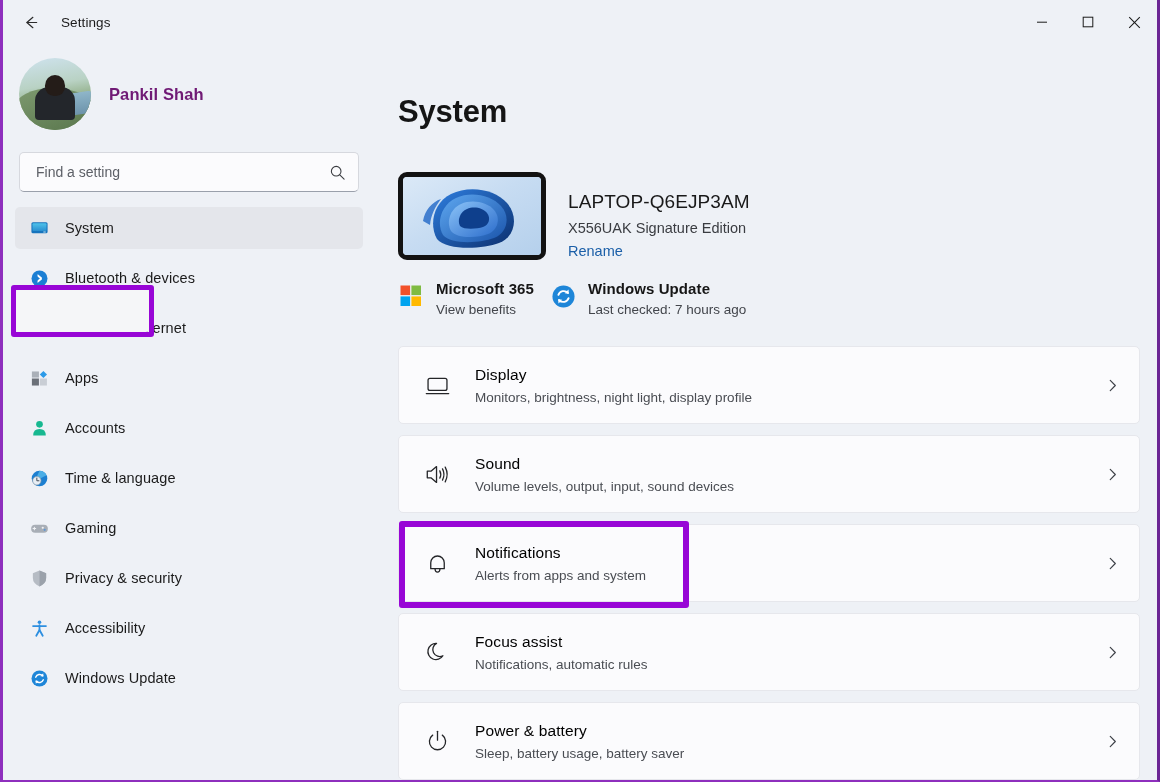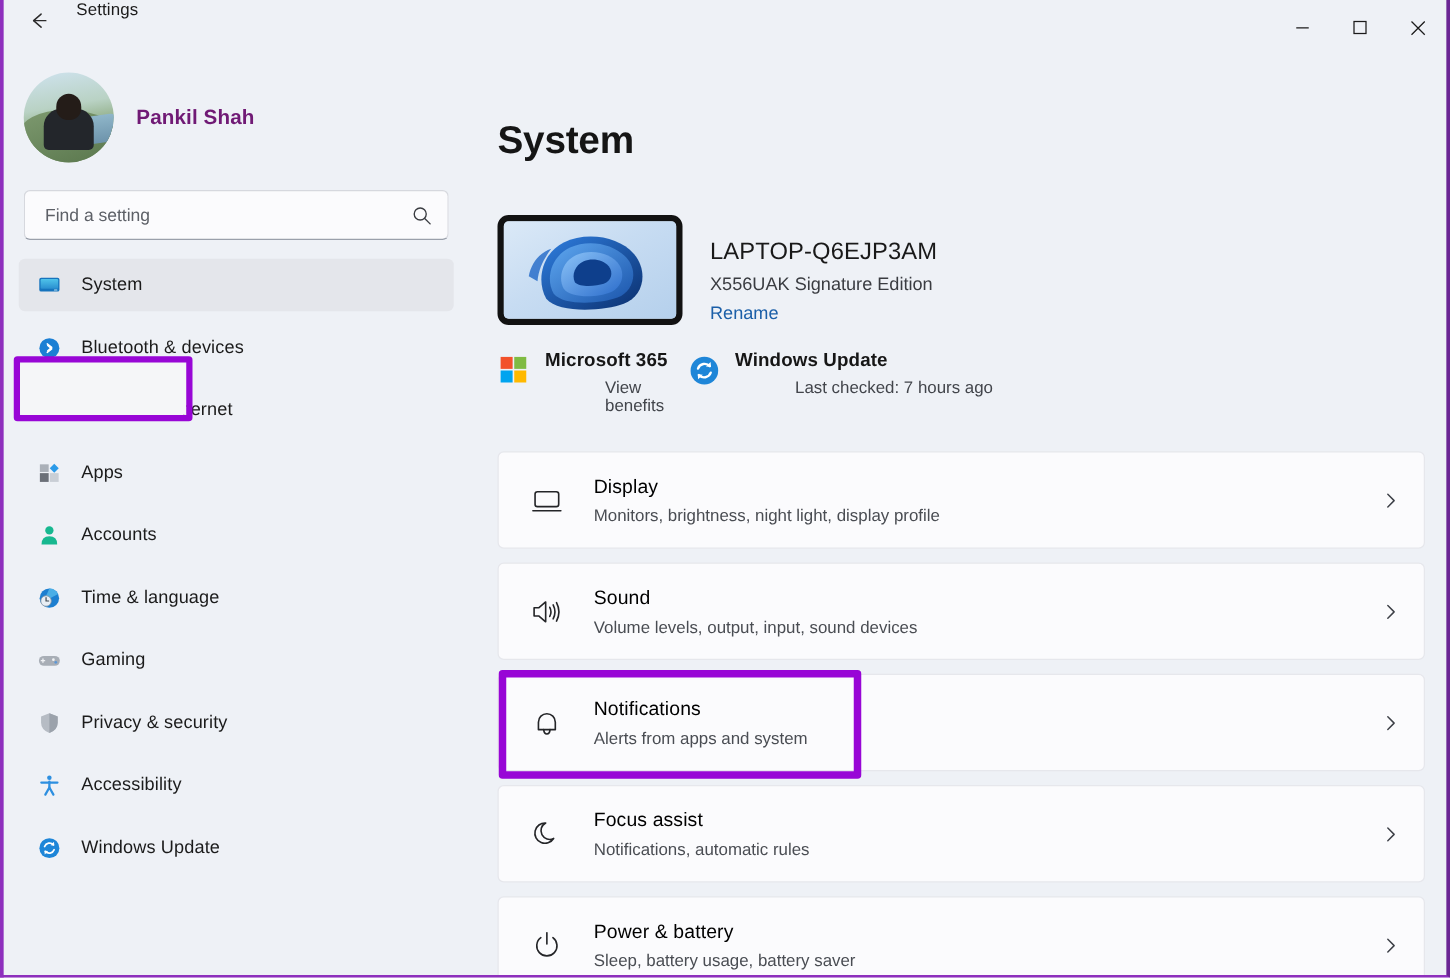--- a/index.html
+++ b/index.html
@@ -11,21 +11,21 @@
     color:#1b1b1b;
     border-left:3px solid #8e2fbd;
     border-right:3px solid #6b2694;
     border-bottom:2px solid #8e2fbd;
   }
   .window { width:100%; height:100%; display:flex; flex-direction:column; background:#eef1f6; }
 
   
   .titlebar {
     height:44px; flex:0 0 44px;
-    display:flex; 
+    display:flex; align-items:center;
     background:#eef1f6;
     padding-left:8px;
   }
   .back-btn {
     width:38px; height:32px;
     display:flex; align-items:center; justify-content:center;
     border-radius:5px; cursor:pointer;
   }
   .title-text { font-size:13.5px; margin-left:12px; color:#1b1b1b; letter-spacing:.1px; }
   .winctl { margin-left:auto; display:flex; height:44px; }
@@ -146,21 +146,21 @@
   .device-name { font-size:19px; font-weight:400; color:#191919; letter-spacing:.1px; }
   .device-sub { font-size:14.5px; color:#3a3c41; margin-top:7px; }
   .rename-link { font-size:14.5px; color:#1b5fa8; margin-top:7px; cursor:pointer; display:inline-block; }
 
   .quick-row { display:flex; margin-top:20px; gap:0; }
   .quick-item { display:flex; align-items:flex-start; gap:12px; cursor:pointer; }
   .quick-item.q1 { width:152px; }
   .quick-item.q2 { width:176px; }
   .quick-ico { width:26px; height:26px; flex:0 0 26px; margin-top:3px; display:flex; align-items:center; justify-content:center; }
   .quick-title { font-size:15px; font-weight:700; color:#161616; letter-spacing:.1px; }
-  .quick-sub { font-size:13.5px; color:#42454b; margin-top:5px;margin-left:48px; }
+  .quick-sub { font-size:13.5px; color:#42454b; margin-top:5px; }
   .quick-sub .dot { color:#0a74d0; font-size:15px; line-height:1; }
 
   .cards { margin-top:29px; }
   .card {
     background:#fbfbfd;
     border:1px solid #e6e7ec;
     border-radius:5px;
     height:78px;
     margin-bottom:11px;
     display:flex; align-items:center;

